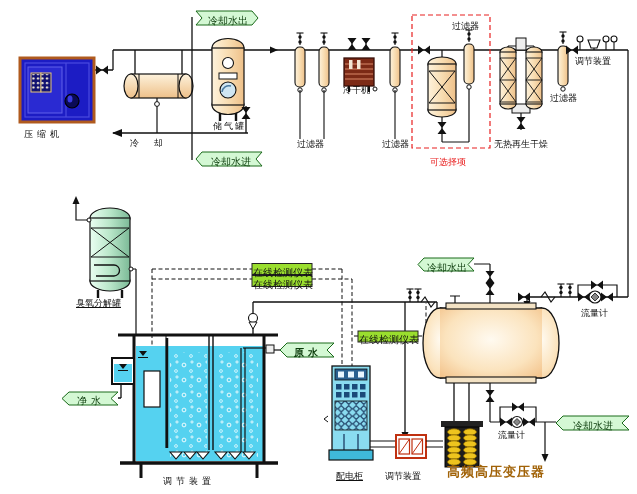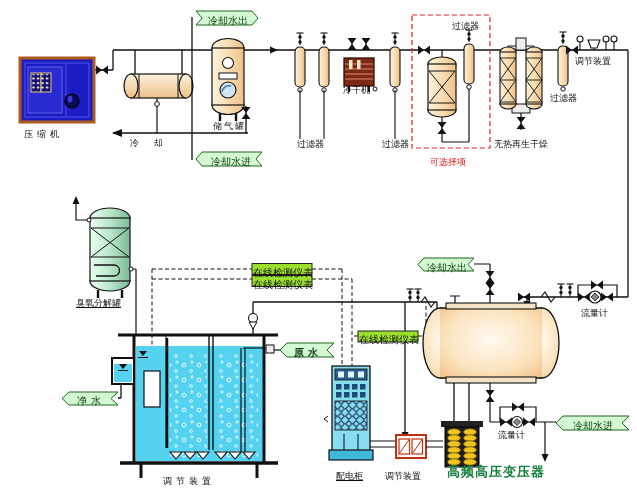--- a/index.html
+++ b/index.html
@@ -4,21 +4,21 @@
 <style>
   html,body{margin:0;padding:0;background:#fff;}
   #stage{position:relative;width:637px;height:494px;background:#ffffff;overflow:hidden;
          font-family:"DejaVu Sans","Liberation Sans",sans-serif;}
   #stage svg{position:absolute;left:0;top:0;}
   .lbl{position:absolute;font-size:9px;color:#101010;white-space:nowrap;line-height:10px;}
   .sp2{letter-spacing:2px;}
   .sp4{letter-spacing:4px;}
   .sp6{letter-spacing:6px;}
   .red{color:#e81818;}
-  .hv{font-size:13px;font-weight:bold;color:#15803d;letter-spacing:1px;text-align:right;}
+  .hv{font-size:13px;font-weight:bold;color:#a16207;letter-spacing:1px;text-align:right;}
   .bannertxt{position:absolute;font-size:10px;color:#0a3a0a;text-align:center;white-space:nowrap;}
   .sigtxt{position:absolute;font-size:10px;color:#111;text-align:center;white-space:nowrap;}
 </style>
 </head>
 <body>
 
 <div id="stage">
 <svg width="637" height="494" viewBox="0 0 637 494">
   <defs>
     <linearGradient id="tanG" x1="0" y1="0" x2="1" y2="0">

